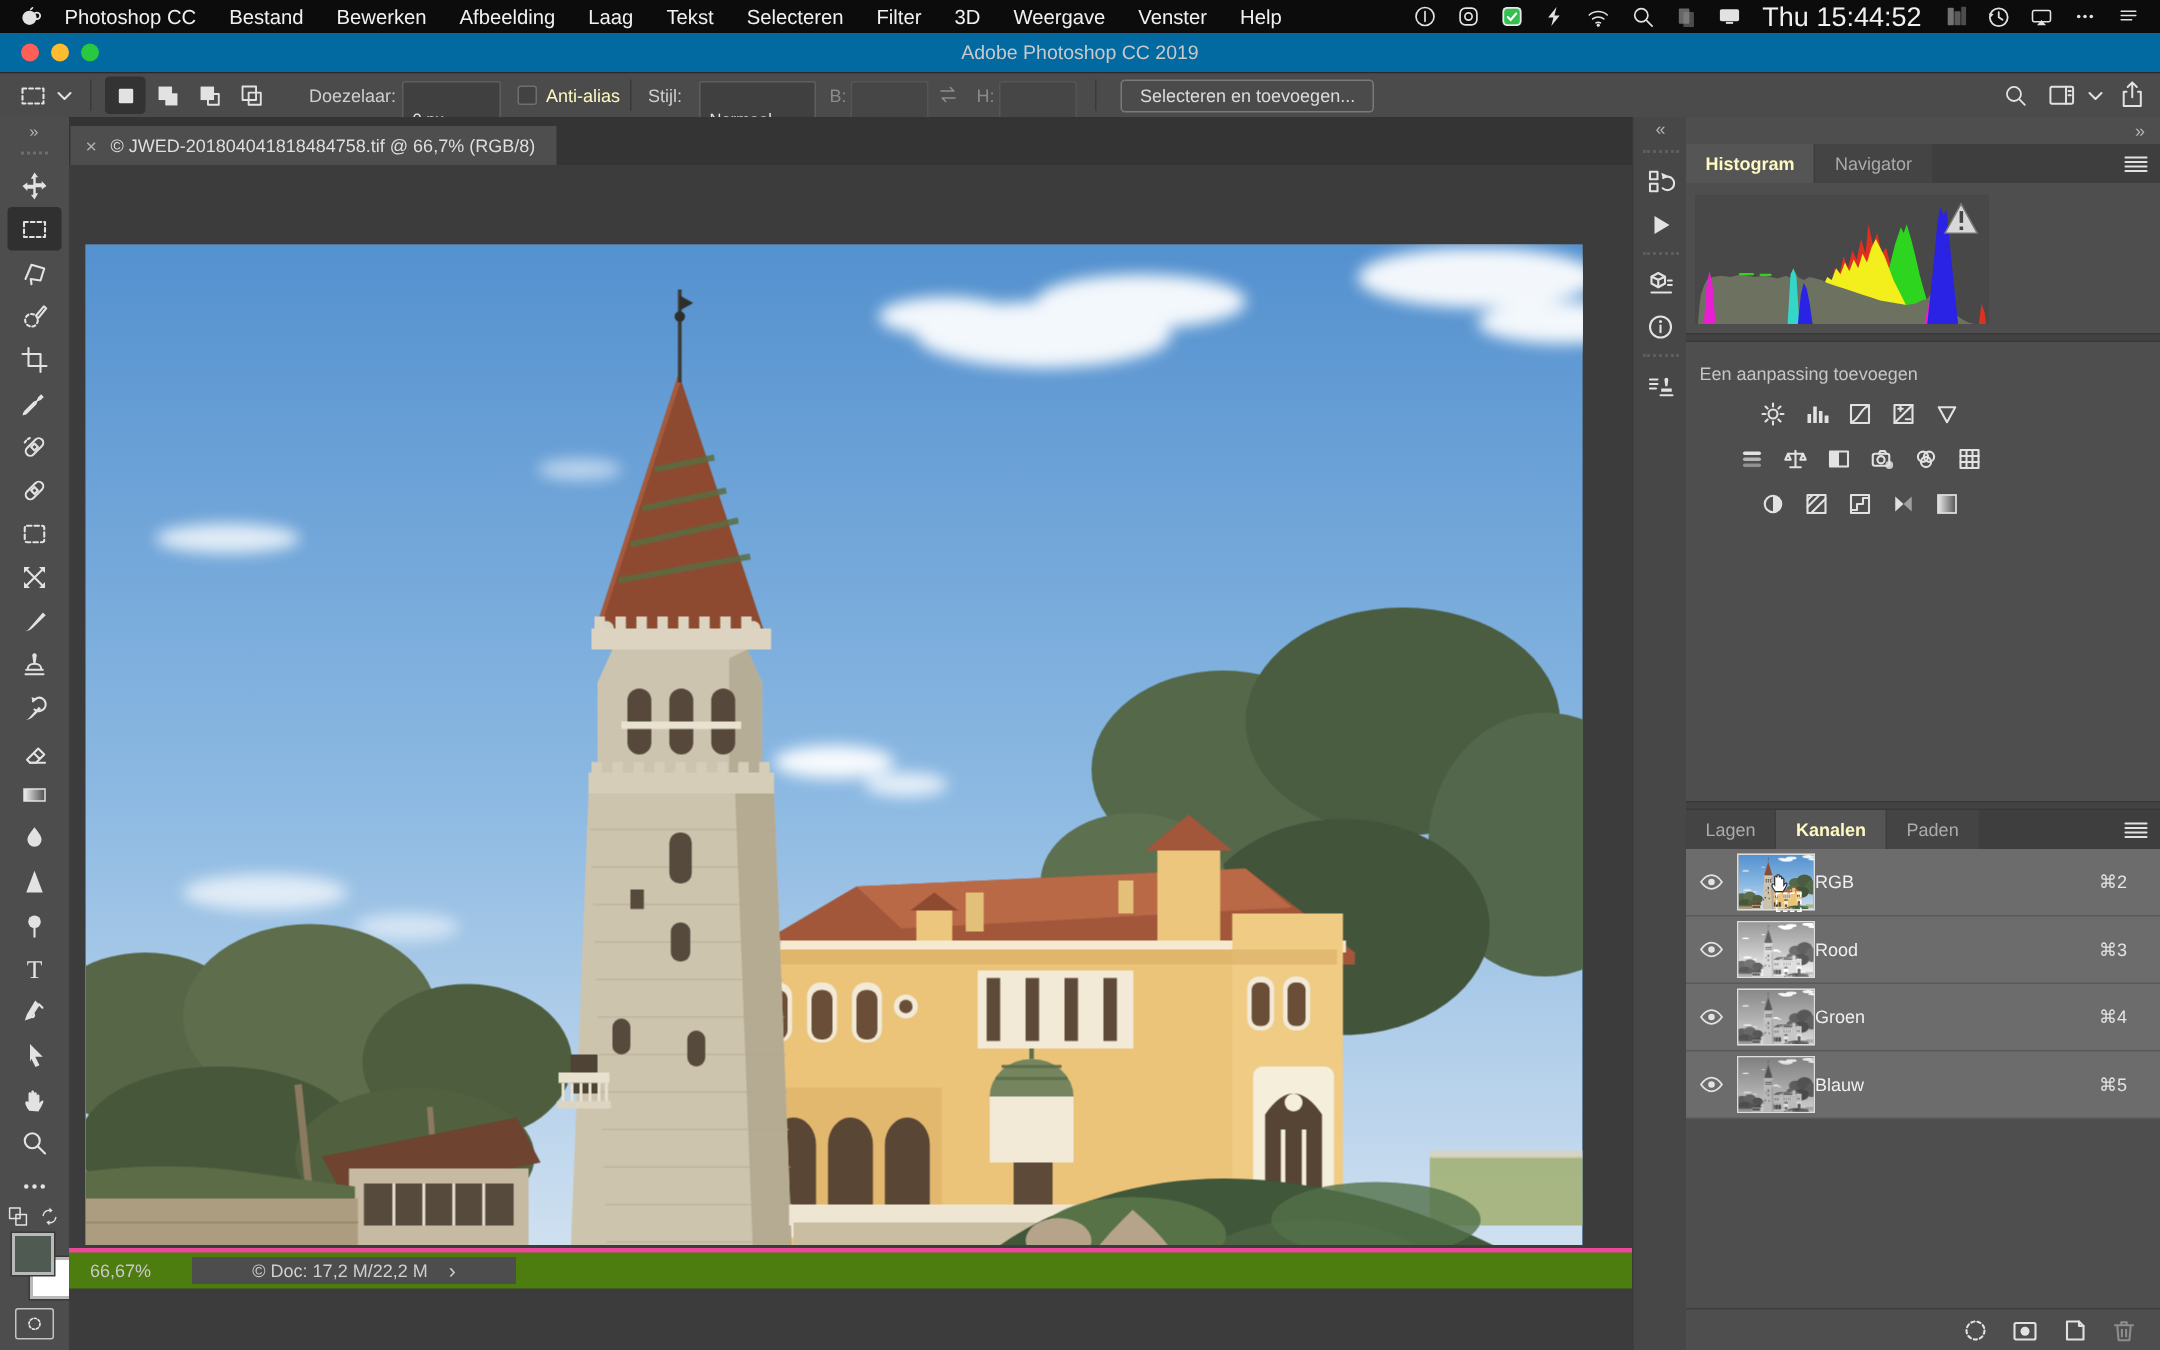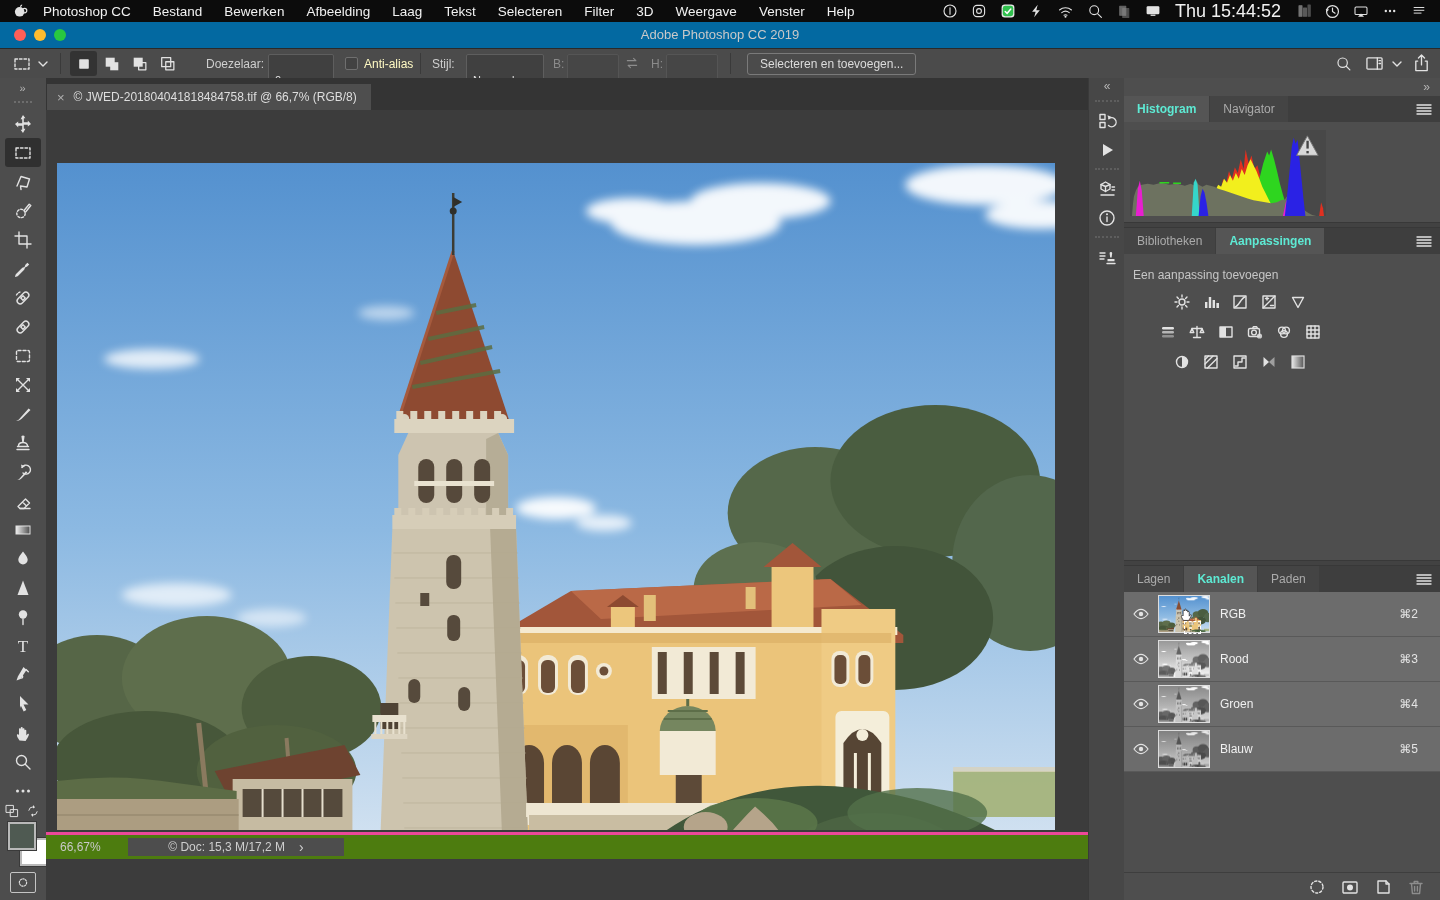--- a/index.html
+++ b/index.html
@@ -61,34 +61,34 @@
   #collapserail{top:78px;left:1088px;width:36px;height:822px;background:#474747;border-left:1px solid #3a3a3a;border-right:1px solid #3a3a3a}
   #collapserail .hdr{height:18px;color:#b5b5b5;font-size:12px;text-align:center;line-height:16px}
   .railbtn{width:36px;height:29px;display:flex;align-items:center;justify-content:center}
   .railsep{margin:4px 6px;border-top:2px dotted #5e5e5e}
 
   
   #panelcol{top:78px;left:1124px;width:316px;height:822px;background:#4e4e4e;color:#d4d4d4;font-size:12px}
   .ptop{height:18px;display:flex;justify-content:flex-end;align-items:center;padding-right:10px;color:#b5b5b5;font-size:12px}
   .tabrow{height:26px;background:#3e3e3e;display:flex;align-items:flex-end;position:relative}
   .ptab{height:26px;display:flex;align-items:center;padding:0 13px;background:#444;color:#ababab;margin-right:1px}
-  .ptab.on{background:#555;color:#5eead4;font-weight:bold}
+  .ptab.on{background:#555;color:#fef9c3;font-weight:bold}
   .pmenu{position:absolute;right:8px;top:7px}
   .groupsep{height:4px;background:#424242;border-top:1px solid #383838;border-bottom:1px solid #383838}
 
   #histplot{left:6px;top:8px;width:196px;height:86px}
   #adjhint{left:9px;top:14px;color:#c6c6c6}
   .adjrow{left:0;width:232px;display:flex;justify-content:center;gap:7px}
   .adjbtn{width:22px;height:20px;display:flex;align-items:center;justify-content:center}
 
   .chrow{position:relative;height:44px;background:#6c6c6c;border-bottom:1px solid #595959;display:flex;align-items:center;color:#f0f0f0}
   .cheye{width:34px;display:flex;justify-content:center}
   .chthumb{width:50px;height:36px;border:1px solid #ddd;background:#888;position:relative;overflow:hidden}
   .chthumb svg{width:50px;height:36px}
-  .chname{margin-left:10px}
+  .chname{}
   .chkey{margin-left:auto;margin-right:22px;color:#e4e4e4}
   #cursor{left:54px;top:14px;z-index:5}
   #panelbottom{position:absolute;bottom:0;left:0;width:100%;height:28px;border-top:1px solid #3e3e3e;display:flex;align-items:center;justify-content:flex-end;gap:13px;padding-right:14px;box-sizing:border-box}
 </style>
 </head>
 <body>
 
 <svg class="abs" style="width:0;height:0" aria-hidden="true">
 <defs>
 <symbol id="scene" viewBox="0 0 1000 667" preserveAspectRatio="none">
@@ -701,21 +701,21 @@
     </div>
   </div>
   <div id="pasteboard" class="abs">
     <svg id="docimage" class="abs" viewBox="0 0 1000 667" preserveAspectRatio="none">
         <use href="#scene"></use>
       </svg>
   </div>
   <div id="statusbar" class="abs">
     <div id="zoomfield" class="abs">66,67%</div>
     <div id="docpill" class="abs">
-      <span>© Doc: 15,3 M/17,2 M</span>
+      <span>© Doc: 17,2 M/22,2 M</span>
       <span style="font-size:14px">›</span>
     </div>
   </div>
 </div>
 
 <div id="collapserail" class="abs">
   <div class="hdr">«</div>
   <div class="railsep"></div>
   <div class="railbtn">
       <svg class="ic" width="20" height="20" viewBox="0 0 20 20">
@@ -783,30 +783,20 @@
       <path d="M193 88 L195 74 197 80 198 88 Z" fill="#e03020"></path>
       <g>
           <path d="M170 26 L181 6 L192 26 Z" fill="#d8d8d8" stroke="#777" stroke-width="1"></path>
           <rect x="180" y="11" width="2.4" height="8" fill="#444"></rect>
           <rect x="180" y="21.5" width="2.4" height="2.4" fill="#444"></rect>
         </g>
     </svg>
   </div>
   <div class="groupsep"></div>
 
-  <div class="tabrow">
-    <div class="ptab">Bibliotheken</div>
-    <div class="ptab on">Aanpassingen</div>
-    <svg class="ic pmenu" width="16" height="12" viewBox="0 0 16 12">
-        <line x1="1" y1="2" x2="15" y2="2"></line>
-        <line x1="1" y1="5" x2="15" y2="5"></line>
-        <line x1="1" y1="8" x2="15" y2="8"></line>
-        <line x1="1" y1="11" x2="15" y2="11"></line>
-      </svg>
-  </div>
   <div style="position:relative;height:306px">
     <div id="adjhint" class="abs">Een aanpassing toevoegen</div>
     <div class="adjrow abs" style="top:38px">
       <div class="adjbtn">
           <svg class="ic" width="18" height="18" viewBox="0 0 18 18">
             <circle cx="9" cy="9" r="3"></circle>
             <path d="M9 2v2M9 14v2M2 9h2M14 9h2M4 4l1.4 1.4M12.6 12.6L14 14M14 4l-1.4 1.4M5.4 12.6L4 14"></path>
           </svg>
         </div>
       <div class="adjbtn">

